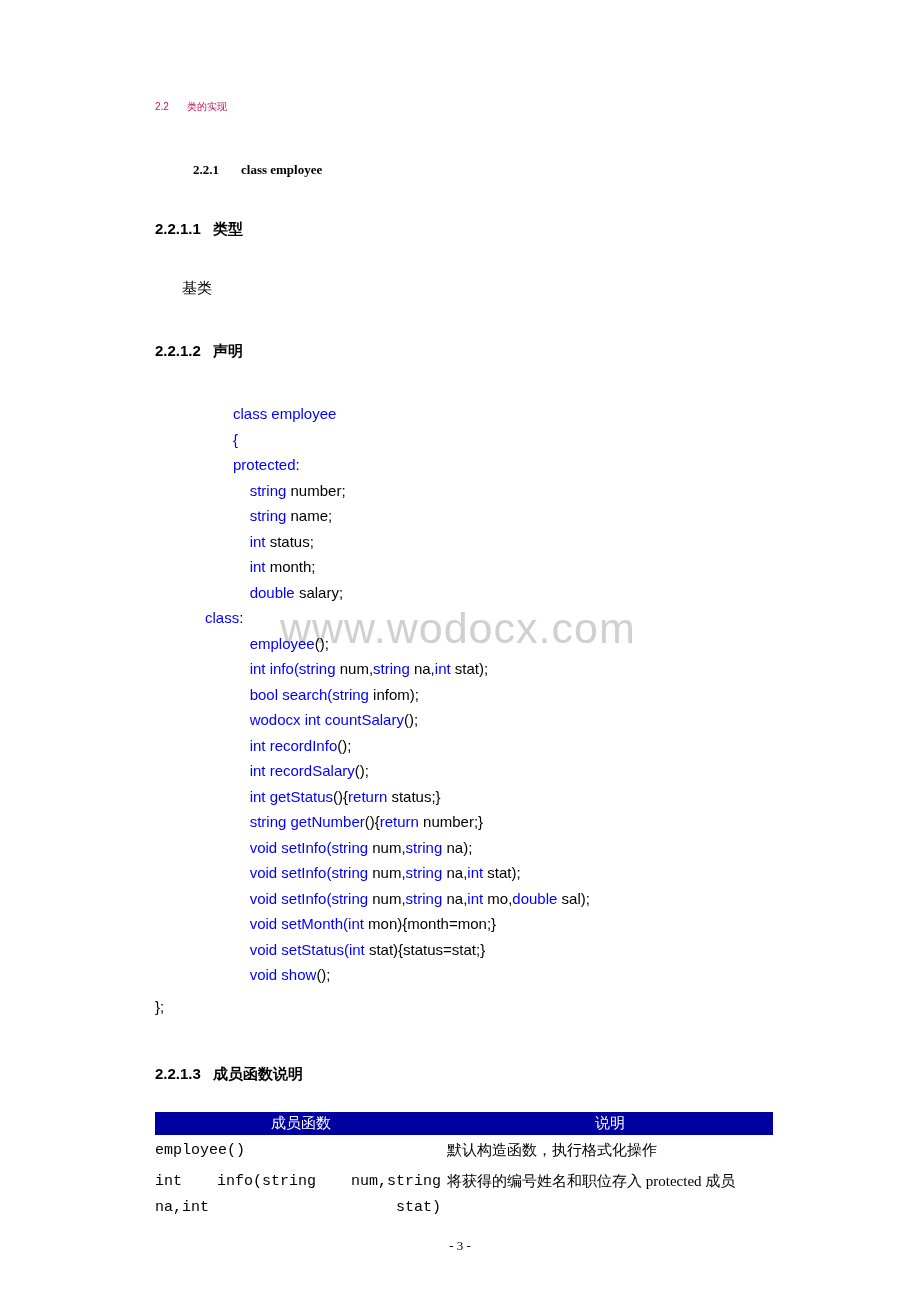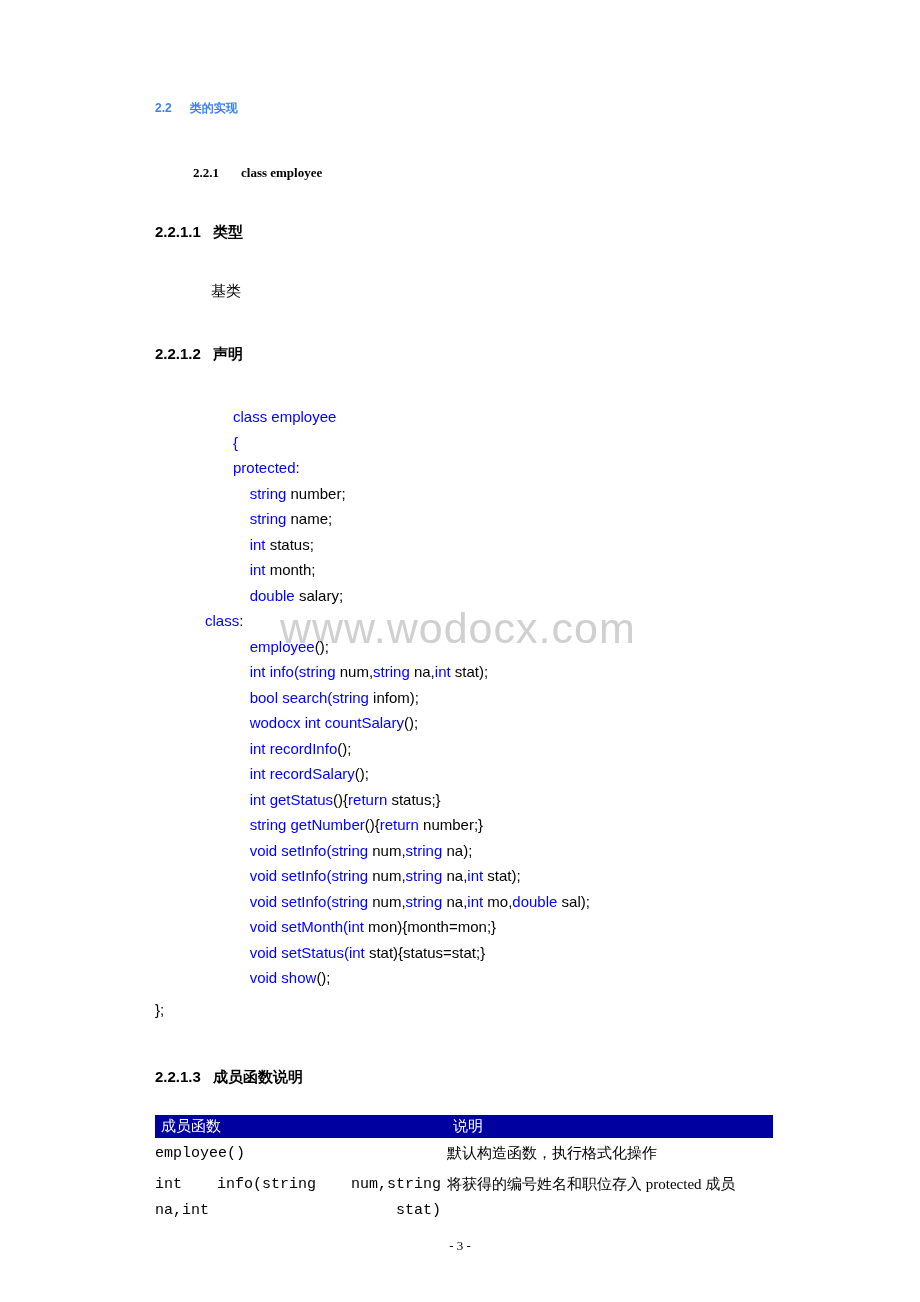--- a/index.html
+++ b/index.html
@@ -10,24 +10,24 @@
     width: 920px;
   }
   .page {
     width: 920px;
     padding: 100px 140px 40px 155px;
     box-sizing: border-box;
     position: relative;
     min-height: 1302px;
   }
   .h2 {
-    font-weight: bold;
-    font-size: 12px;
+    font-weight: normal;
+    font-size: 10px;
     margin-bottom: 48px;
-    color: #3b82f6;
+    color: #be185d;
   }
   .h2 .num {
     display: inline-block;
     margin-right: 18px;
   }
   .h3 {
     font-weight: bold;
     font-size: 13px;
     margin-left: 38px;
     margin-bottom: 42px;
@@ -42,21 +42,21 @@
     font-weight: bold;
     font-size: 15px;
     margin-bottom: 40px;
     color: #000;
   }
   .h4 .num {
     display: inline-block;
     margin-right: 12px;
   }
   .indent-text {
-    margin-left: 56px;
+    margin-left: 27px;
     font-size: 15px;
     margin-bottom: 44px;
     color: #000;
   }
   .code-block {
     margin-left: 78px;
     font-size: 15px;
     line-height: 1.7;
     font-family: "Microsoft YaHei", Arial, sans-serif;
     margin-bottom: 10px;
@@ -90,21 +90,21 @@
   }
   .table {
     width: 618px;
     border-collapse: collapse;
     font-size: 15px;
     margin-top: 4px;
   }
   .table th {
     background: #0000A0;
     color: #ffffff;
-    text-align: left;
+    text-align: center;
     font-weight: normal;
     padding: 2px 6px;
     border: none;
   }
   .table td {
     padding: 3px 6px 3px 0;
     vertical-align: top;
     line-height: 1.7;
   }
   .col1 {

